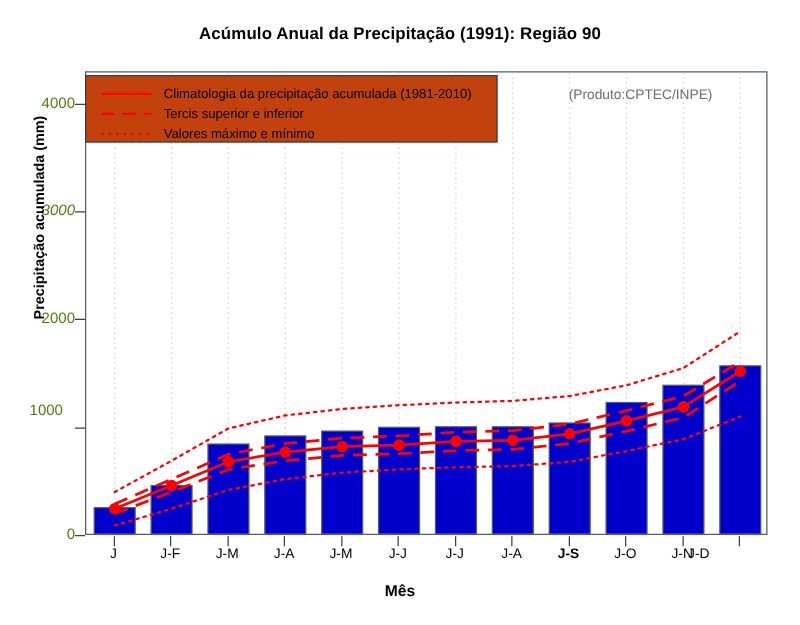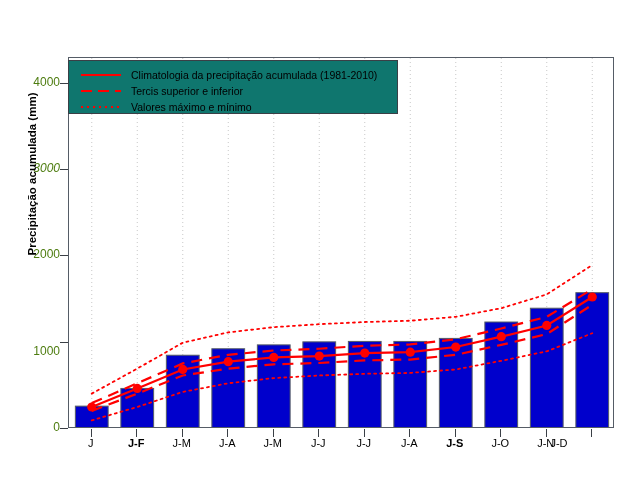--- a/index.html
+++ b/index.html
@@ -48,49 +48,51 @@
   .xtick-mark{position:absolute;top:429px;width:1px;height:8px;background:#3a3f46;}
 
   
   #producer-note{
     position:absolute;left:455px;top:70px;font-size:11px;color:#6d6d6d;
   }
 
   
   #legend-box{
     position:absolute;left:68px;top:60px;width:330px;height:54px;
-    background:#0f766e;border:1px solid #3a3f46;box-sizing:border-box;padding-left:44px;
+    background:#c2410c;border:1px solid #3a3f46;box-sizing:border-box;padding-left:44px;
   }
   .legend-row{position:absolute;left:0;width:100%;height:16px;}
   .legend-swatch{position:absolute;left:10px;top:0;width:44px;height:16px;}
   .legend-text{
     position:absolute;left:62px;top:0px;font-size:10.5px;color:#000;
     line-height:16px;white-space:nowrap;
   }
 </style>
 </head>
 <body>
 
 <div id="stage">
 
+  <div id="chart-title">Acúmulo Anual da Precipitação (1991): Região 90</div>
 
   <div id="yaxis">
       <div class="ytick-label" style="top: 428px;">0</div>
       <div class="ytick-mark" style="top: 428px;"></div>
-      <div class="ytick-label" style="top: 352px;">1000</div>
+      <div class="ytick-label" style="top: 329px; text-align: center;">1000</div>
       <div class="ytick-mark" style="top: 341.721px;"></div>
       <div class="ytick-label" style="top: 255.442px;">2000</div>
       <div class="ytick-mark" style="top: 255.442px;"></div>
       <div class="ytick-label" style="top: 169.163px; font-style: italic;">3000</div>
       <div class="ytick-mark" style="top: 169.163px;"></div>
       <div class="ytick-label" style="top: 82.8837px;">4000</div>
       <div class="ytick-mark" style="top: 82.8837px;"></div>
     </div>
 
   <div id="ylabel">Precipitação acumulada (mm)</div>
+  <div id="xlabel">Mês</div>
 
   <div id="plot-area">
     <div id="plot-inner">
       <svg class="layer" id="grid-layer" preserveAspectRatio="none">
           <line x1="22.75" y1="0" x2="22.75" y2="371" stroke="#c8c8c8" stroke-width="1" stroke-dasharray="1,3"></line>
           <line x1="68.25" y1="0" x2="68.25" y2="371" stroke="#c8c8c8" stroke-width="1" stroke-dasharray="1,3"></line>
           <line x1="113.75" y1="0" x2="113.75" y2="371" stroke="#c8c8c8" stroke-width="1" stroke-dasharray="1,3"></line>
           <line x1="159.25" y1="0" x2="159.25" y2="371" stroke="#c8c8c8" stroke-width="1" stroke-dasharray="1,3"></line>
           <line x1="204.75" y1="0" x2="204.75" y2="371" stroke="#c8c8c8" stroke-width="1" stroke-dasharray="1,3"></line>
           <line x1="250.25" y1="0" x2="250.25" y2="371" stroke="#c8c8c8" stroke-width="1" stroke-dasharray="1,3"></line>
@@ -130,20 +132,21 @@
           <circle cx="477.75" cy="267.4651162790698" r="4.6" fill="#FF0000"></circle>
           <circle cx="523.25" cy="238.99302325581397" r="4.6" fill="#FF0000"></circle>
           <polyline points="22.75,345.1162790697674 68.25,325.2720930232558 113.75,305.42790697674417 159.25,296.8 204.75,292.48604651162793 250.25,290.7604651162791 295.75,287.7406976744186 341.25,286.44651162790694 386.75,281.2697674418605 432.25,270.48488372093027 477.75,258.8372093023256 523.25,231.22790697674418" fill="none" stroke="#FF0000" stroke-width="2.2" stroke-linecap="butt" stroke-dasharray="11,7"></polyline>
           <polyline points="22.75,352.8813953488372 68.25,335.62558139534883 113.75,317.50697674418603 159.25,310.6046511627907 204.75,306.2906976744186 250.25,304.996511627907 295.75,302.40813953488373 341.25,301.5453488372093 386.75,296.8 432.25,286.87790697674416 477.75,276.09302325581393 523.25,246.75813953488372" fill="none" stroke="#FF0000" stroke-width="2.2" stroke-linecap="butt" stroke-dasharray="11,7"></polyline>
           <polyline points="22.75,335.62558139534883 68.25,310.6046511627907 113.75,284.72093023255815 159.25,274.36744186046514 204.75,269.19069767441863 250.25,266.17093023255813 295.75,264.01395348837207 341.25,262.7197674418605 386.75,258.8372093023256 432.25,250.2093023255814 477.75,236.40465116279069 523.25,207.06976744186045" fill="none" stroke="#FF0000" stroke-width="1.8" stroke-linecap="round" stroke-dasharray="2,4"></polyline>
           <polyline points="22.75,362.37209302325584 68.25,348.99883720930234 113.75,333.9 159.25,325.2720930232558 204.75,320.0953488372093 250.25,317.50697674418603 295.75,315.78139534883724 341.25,314.9186046511628 386.75,311.4674418604651 432.25,302.83953488372094 477.75,293.3488372093023 523.25,275.2302325581395" fill="none" stroke="#FF0000" stroke-width="1.8" stroke-linecap="round" stroke-dasharray="2,4"></polyline>
         </svg>
     </div>
   </div>
 
+  <div id="producer-note">(Produto:CPTEC/INPE)</div>
 
   <div id="legend-box">
       <div class="legend-row" style="top: 6px;">
         <div class="legend-swatch"><svg width="44" height="16">
             <line x1="2" y1="8" x2="42" y2="8" stroke="#FF0000" stroke-width="1.8"></line>
           </svg></div>
         <div class="legend-text">Climatologia da precipitação acumulada (1981-2010)</div>
       </div>
       <div class="legend-row" style="top: 38px;">
         <div class="legend-swatch"><svg width="44" height="16">
@@ -154,21 +157,21 @@
       <div class="legend-row" style="top: 22px;">
         <div class="legend-swatch"><svg width="44" height="16">
             <line x1="2" y1="8" x2="42" y2="8" stroke="#FF0000" stroke-width="1.8" stroke-dasharray="11,6"></line>
           </svg></div>
         <div class="legend-text">Tercis superior e inferior</div>
       </div>
     </div>
 
 <div class="xtick-label" style="left: 90.75px;">J</div>
     <div class="xtick-mark" style="left: 90.75px;"></div>
-    <div class="xtick-label" style="left: 136.25px; font-weight: bold;">J-F</div>
+    <div class="xtick-label" style="left: 136.25px;">J-F</div>
     <div class="xtick-mark" style="left: 136.25px;"></div>
     <div class="xtick-label" style="left: 181.75px;">J-M</div>
     <div class="xtick-mark" style="left: 181.75px;"></div>
     <div class="xtick-label" style="left: 227.25px;">J-A</div>
     <div class="xtick-mark" style="left: 227.25px;"></div>
     <div class="xtick-label" style="left: 272.75px;">J-M</div>
     <div class="xtick-mark" style="left: 272.75px;"></div>
     <div class="xtick-label" style="left: 318.25px;">J-J</div>
     <div class="xtick-mark" style="left: 318.25px;"></div>
     <div class="xtick-label" style="left: 363.75px;">J-J</div>

